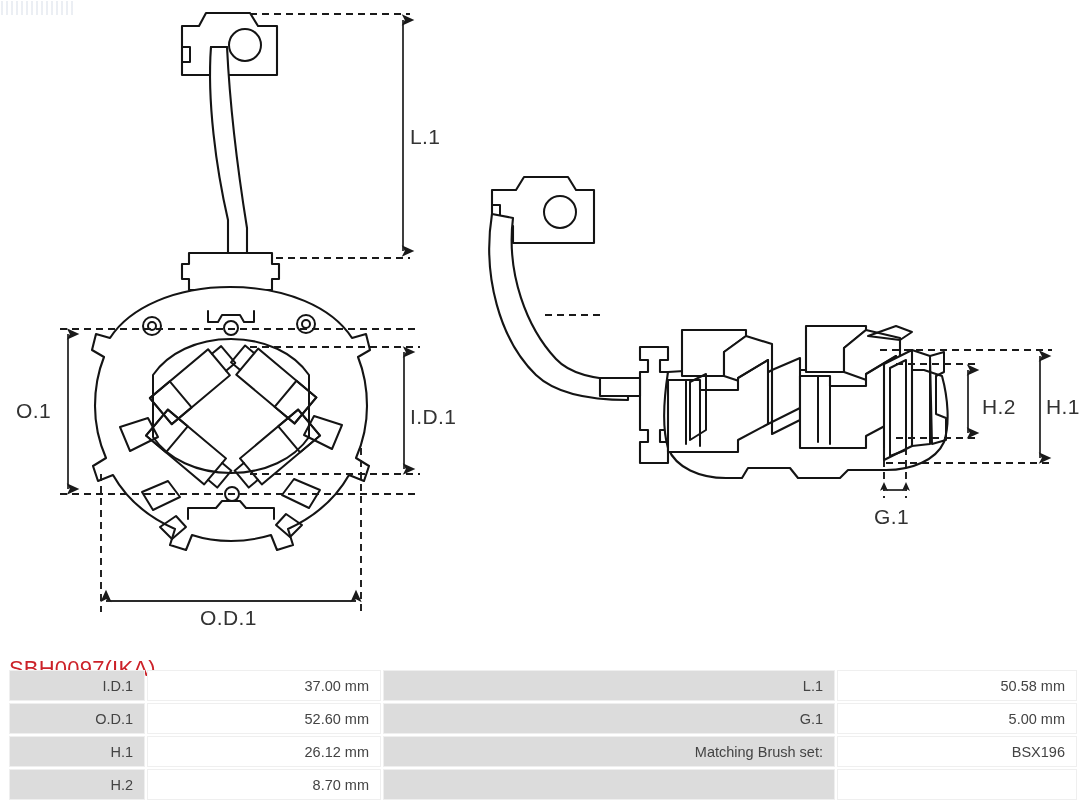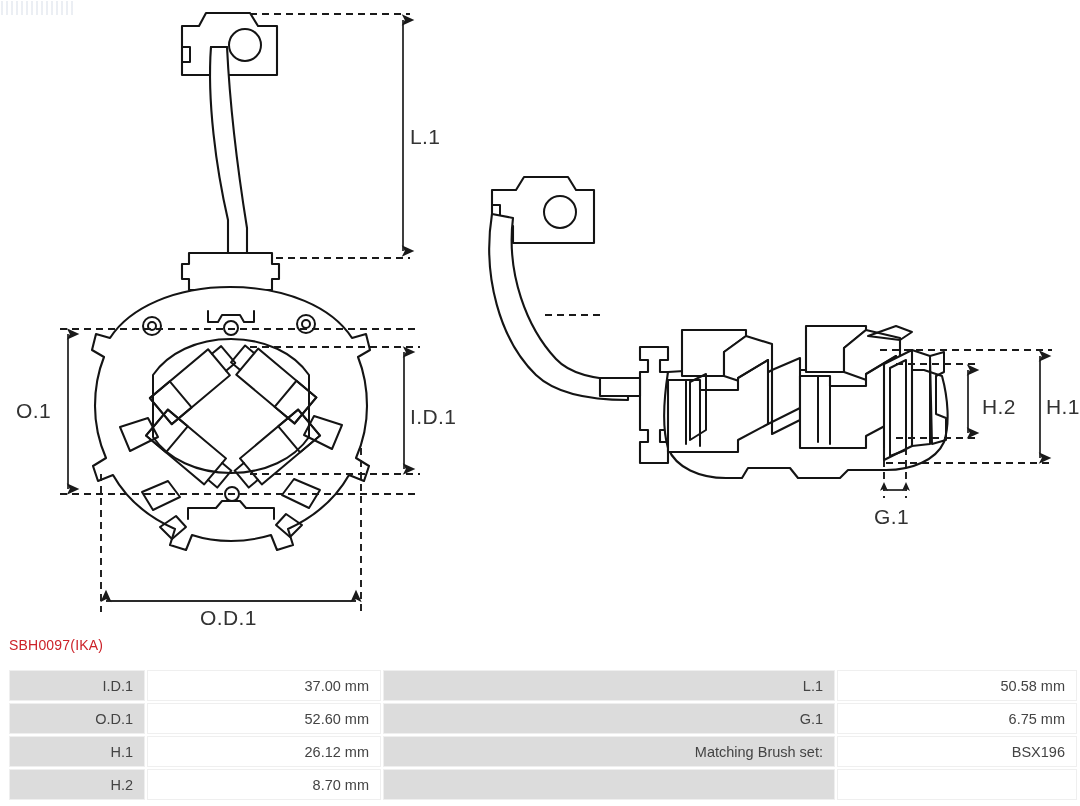--- a/index.html
+++ b/index.html
@@ -44,22 +44,22 @@
   #spec-section {
     position: absolute;
     left: 0;
     top: 636px;
     width: 1080px;
     height: 170px;
   }
   #part-title {
     position: absolute;
     left: 9px;
-    top: 1px;
-    font-size: 14px;
+    top: 20px;
+    font-size: 22px;
     color: #cc2229;
     font-family: "Liberation Sans", sans-serif;
     letter-spacing: 0.2px;
     white-space: nowrap;
   }
   #spec-table {
     position: absolute;
     left: 7px;
     top: 32px;
     width: 1066px;
@@ -362,21 +362,21 @@
         <tr>
           <td class="lbl">I.D.1</td>
           <td class="val">37.00 mm</td>
           <td class="lbl">L.1</td>
           <td class="val">50.58 mm</td>
         </tr>
         <tr>
           <td class="lbl">O.D.1</td>
           <td class="val">52.60 mm</td>
           <td class="lbl">G.1</td>
-          <td class="val">6.75 mm</td>
+          <td class="val">5.00 mm</td>
         </tr>
         <tr>
           <td class="lbl">H.1</td>
           <td class="val">26.12 mm</td>
           <td class="lbl">Matching Brush set:</td>
           <td class="val">BSX196</td>
         </tr>
         <tr>
           <td class="lbl">H.2</td>
           <td class="val">8.70 mm</td>

